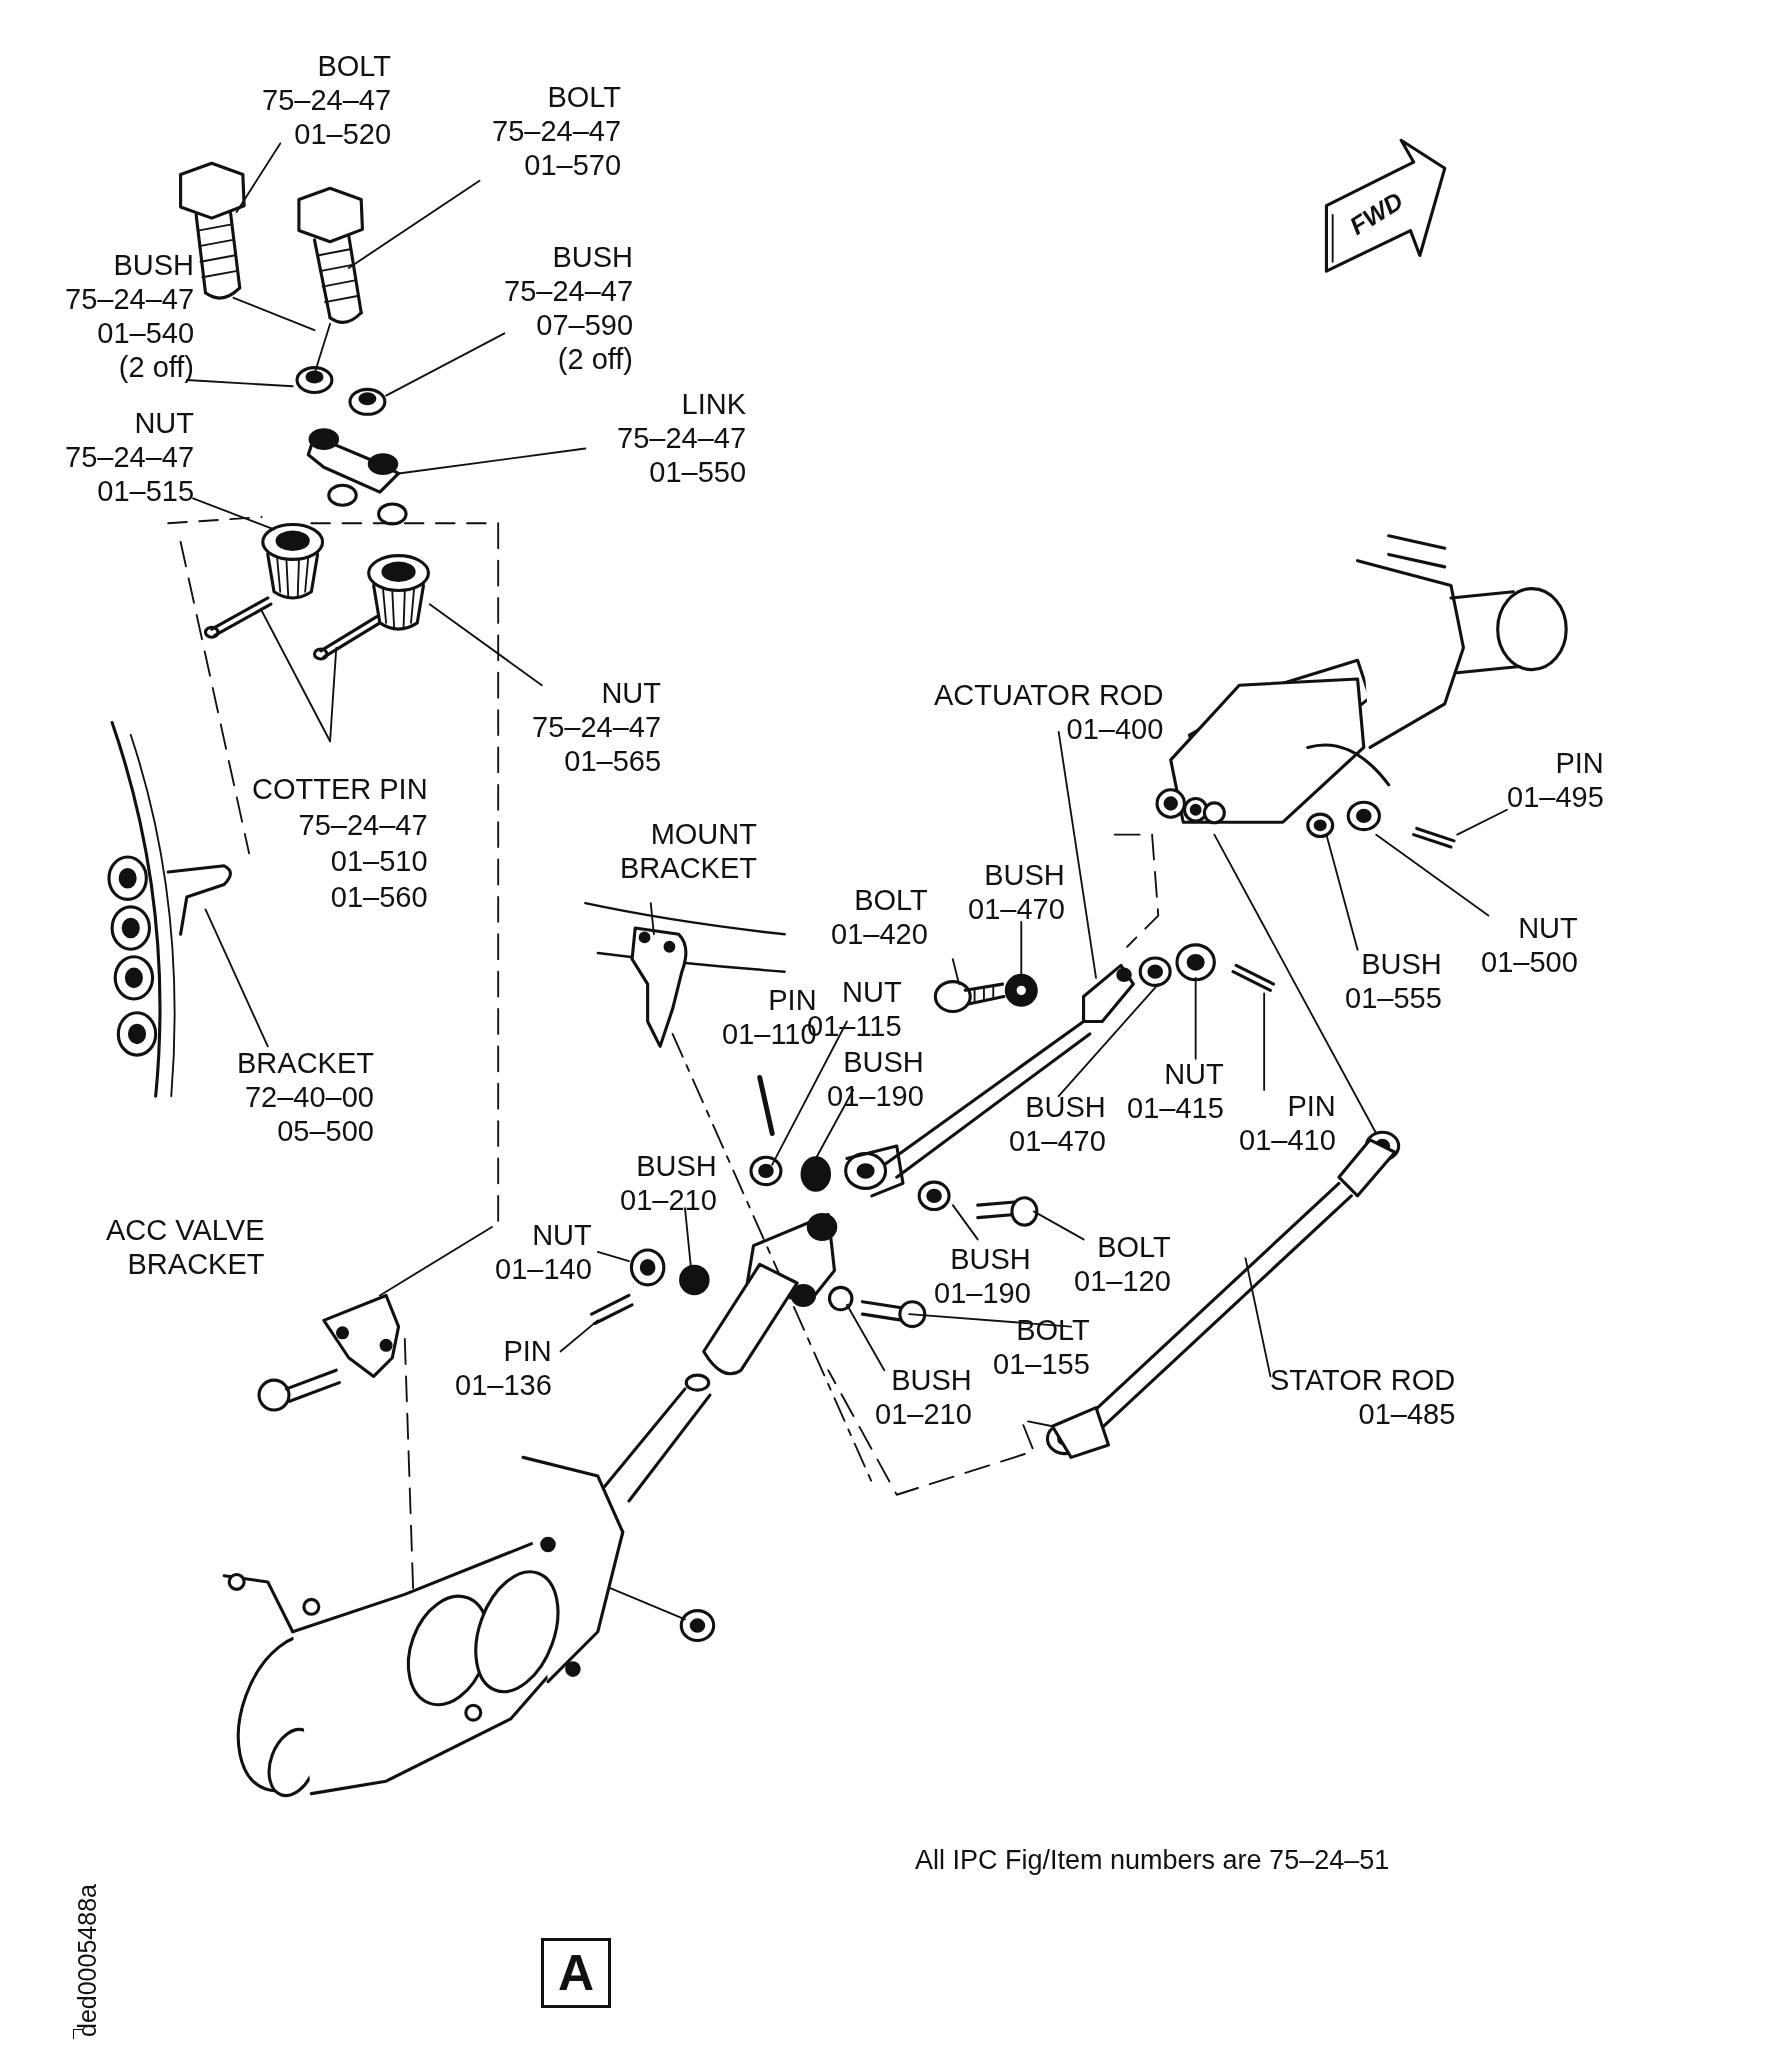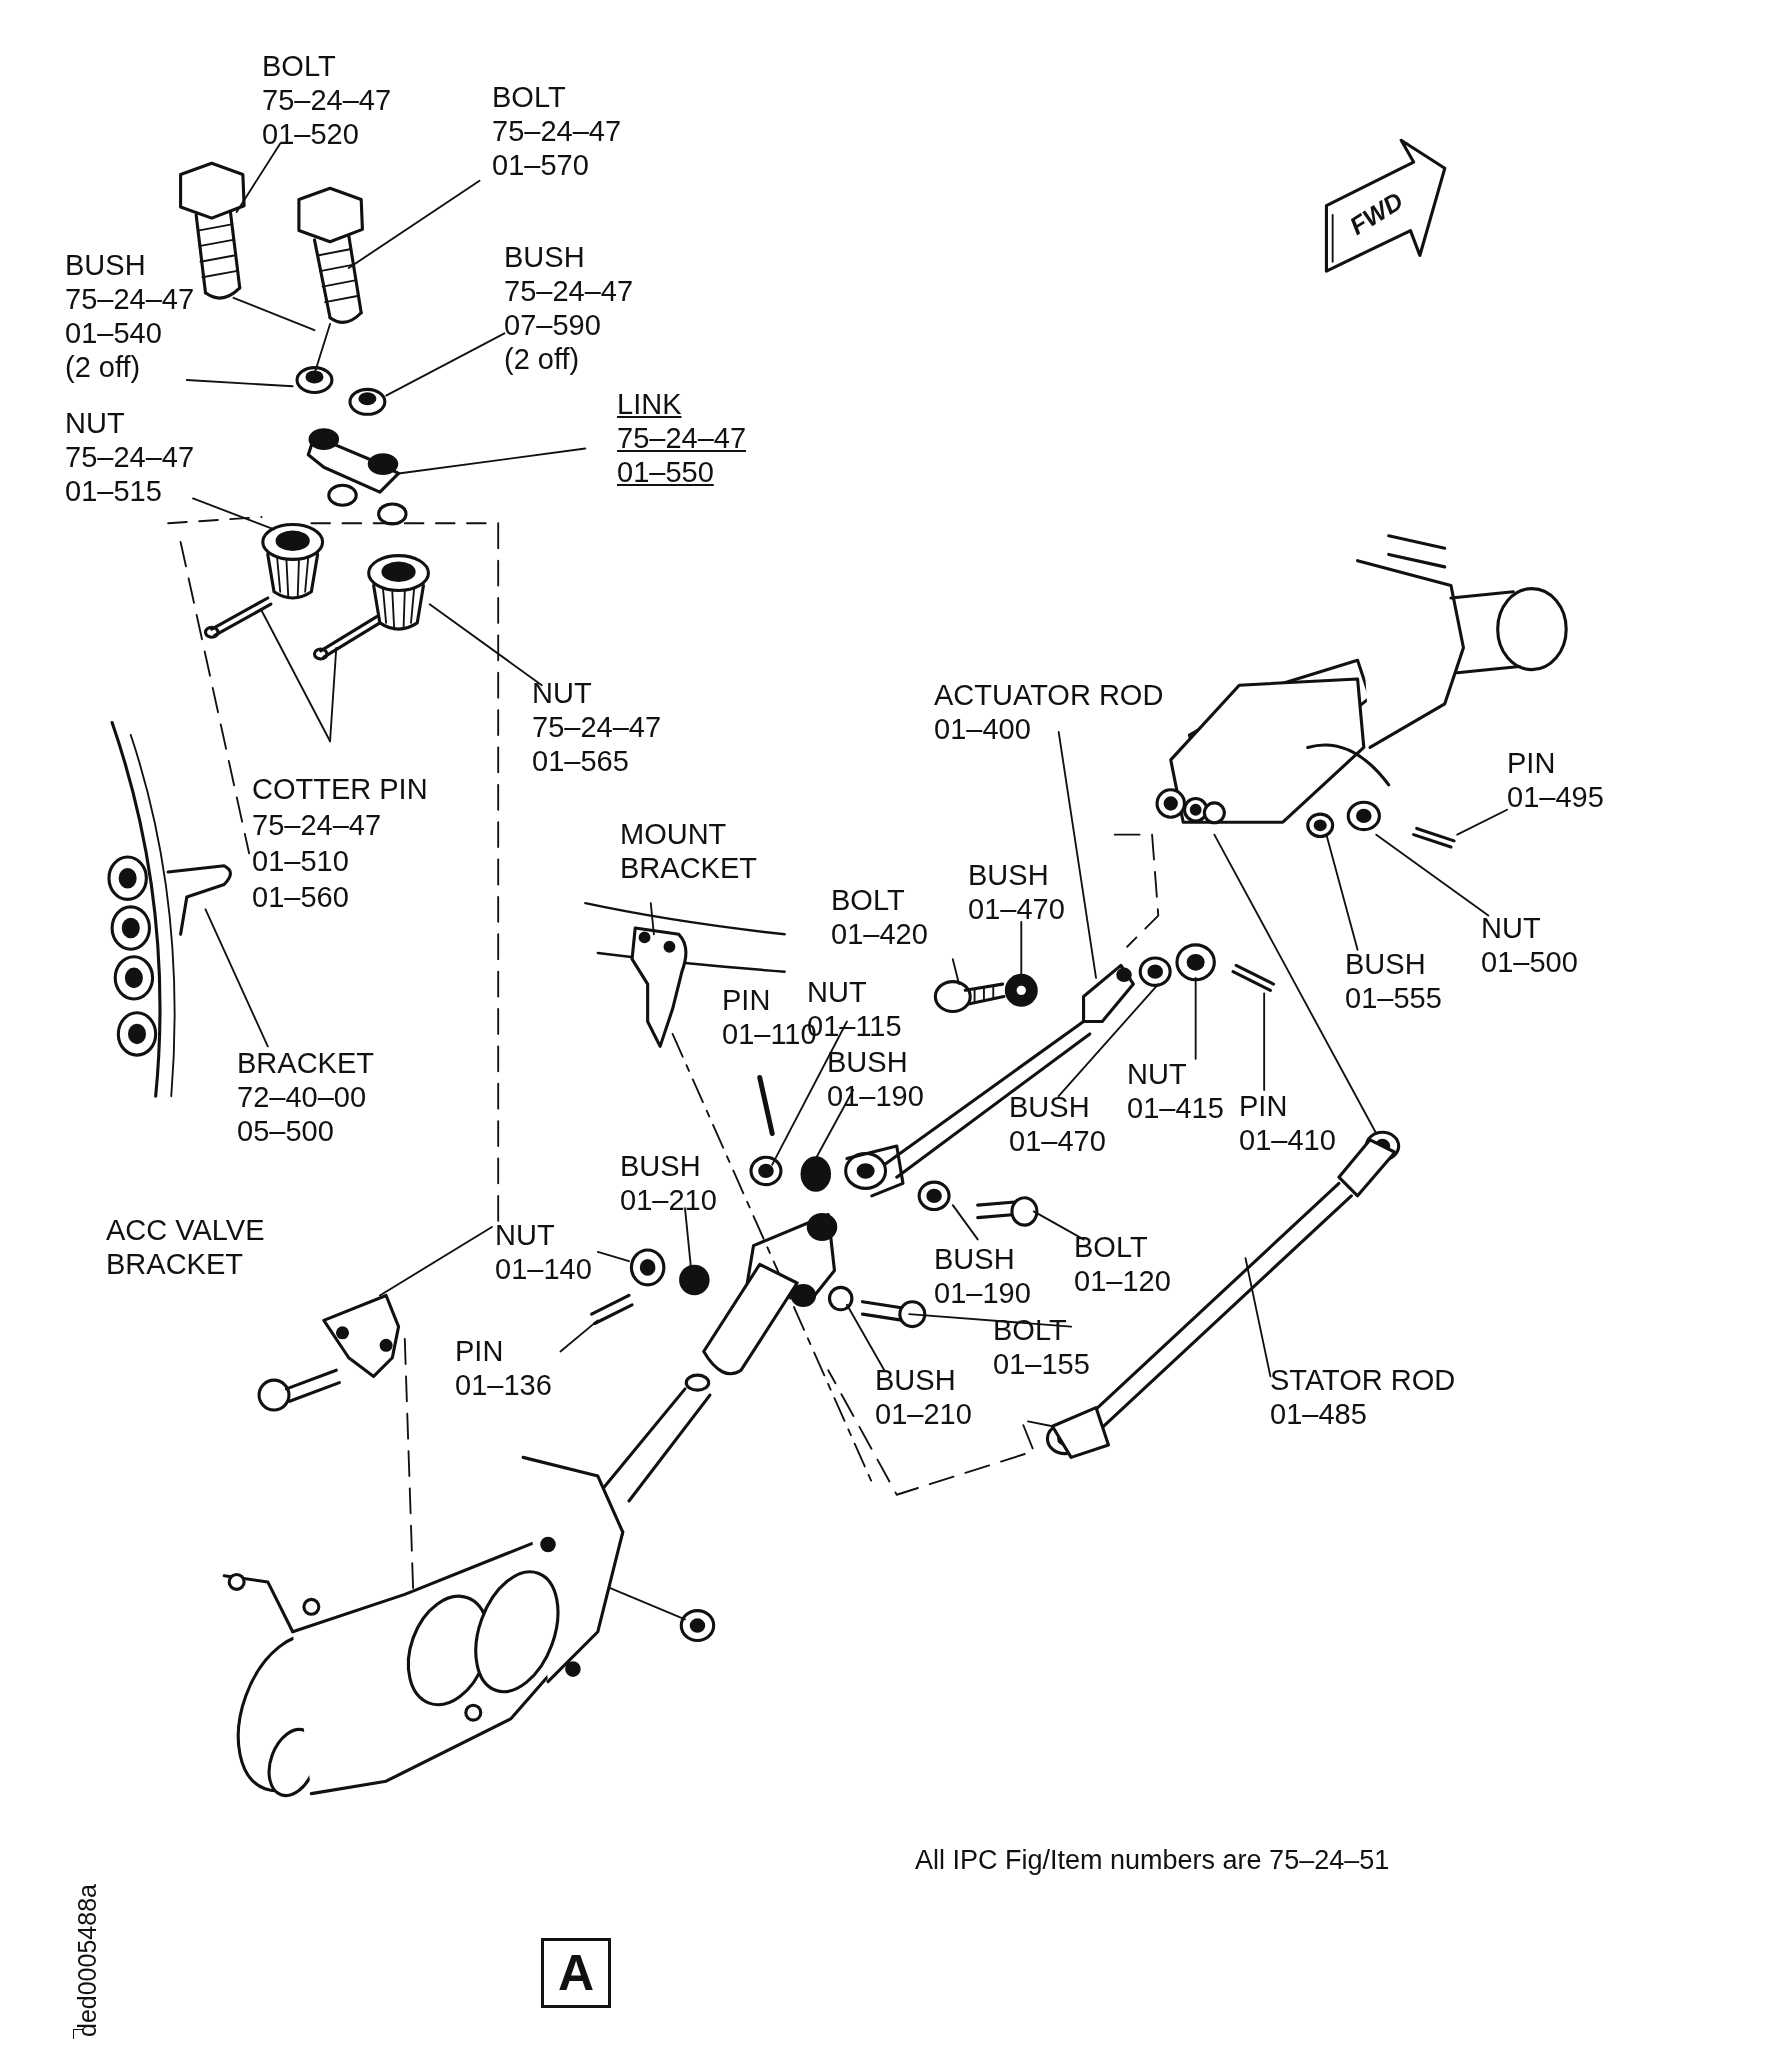--- a/index.html
+++ b/index.html
@@ -1,18 +1,18 @@
 <!DOCTYPE html>
 <html style="font-size:10px"><head>
   <meta charset="utf-8">
   <style>
     html, body { margin: 0; padding: 0; background: #ffffff; }
     body { width: 1791px; height: 2056px; position: relative; overflow: hidden; font-family: "Liberation Sans", sans-serif; color: #111; }
     svg.drawing { position: absolute; left: 0; top: 0; width: 1791px; height: 2056px; }
-    .lbl { position: absolute; text-align: left; font-size: 29px; line-height: 34px; white-space: nowrap; color: #111; }
+    .lbl { position: absolute; text-align: right; font-size: 29px; line-height: 34px; white-space: nowrap; color: #111; }
     .note { position: absolute; font-size: 27px; line-height: 35px; white-space: nowrap; }
     .fig-id { position: absolute; font-size: 25px; transform: rotate(-90deg); transform-origin: left top; white-space: nowrap; }
     .view-box { position: absolute; width: 70px; height: 70px; border: 3.7px solid #111; display: flex; align-items: center; justify-content: center; font-size: 50px; font-weight: bold; box-sizing: border-box; }
     .fwd { position: absolute; font-size: 25px; font-weight: bold; font-style: italic; transform: rotate(-32deg); }
   </style>
 </head>
 <body>
 
 <svg class="drawing" viewBox="0 0 2876 3301" xmlns="http://www.w3.org/2000/svg">
   <g fill="none" stroke="#111" stroke-width="5" stroke-linecap="round" stroke-linejoin="round">
@@ -257,21 +257,21 @@
   <div>BUSH</div>
     <div>75–24–47</div>
     <div>07–590</div>
     <div>(2 off)</div>
 </div>
 <div class="lbl" style="left:65px; top:406px;">
   <div>NUT</div>
     <div>75–24–47</div>
     <div>01–515</div>
 </div>
-<div class="lbl" style="left:617px; top:387px;text-decoration:underline;">
+<div class="lbl" style="left:617px; top:387px;">
   <div>LINK</div>
     <div>75–24–47</div>
     <div>01–550</div>
 </div>
 <div class="lbl" style="left:532px; top:676px;">
   <div>NUT</div>
     <div>75–24–47</div>
     <div>01–565</div>
 </div>
 <div class="lbl" style="left:252px; top:752px; line-height:36px;margin-top:19px;">

